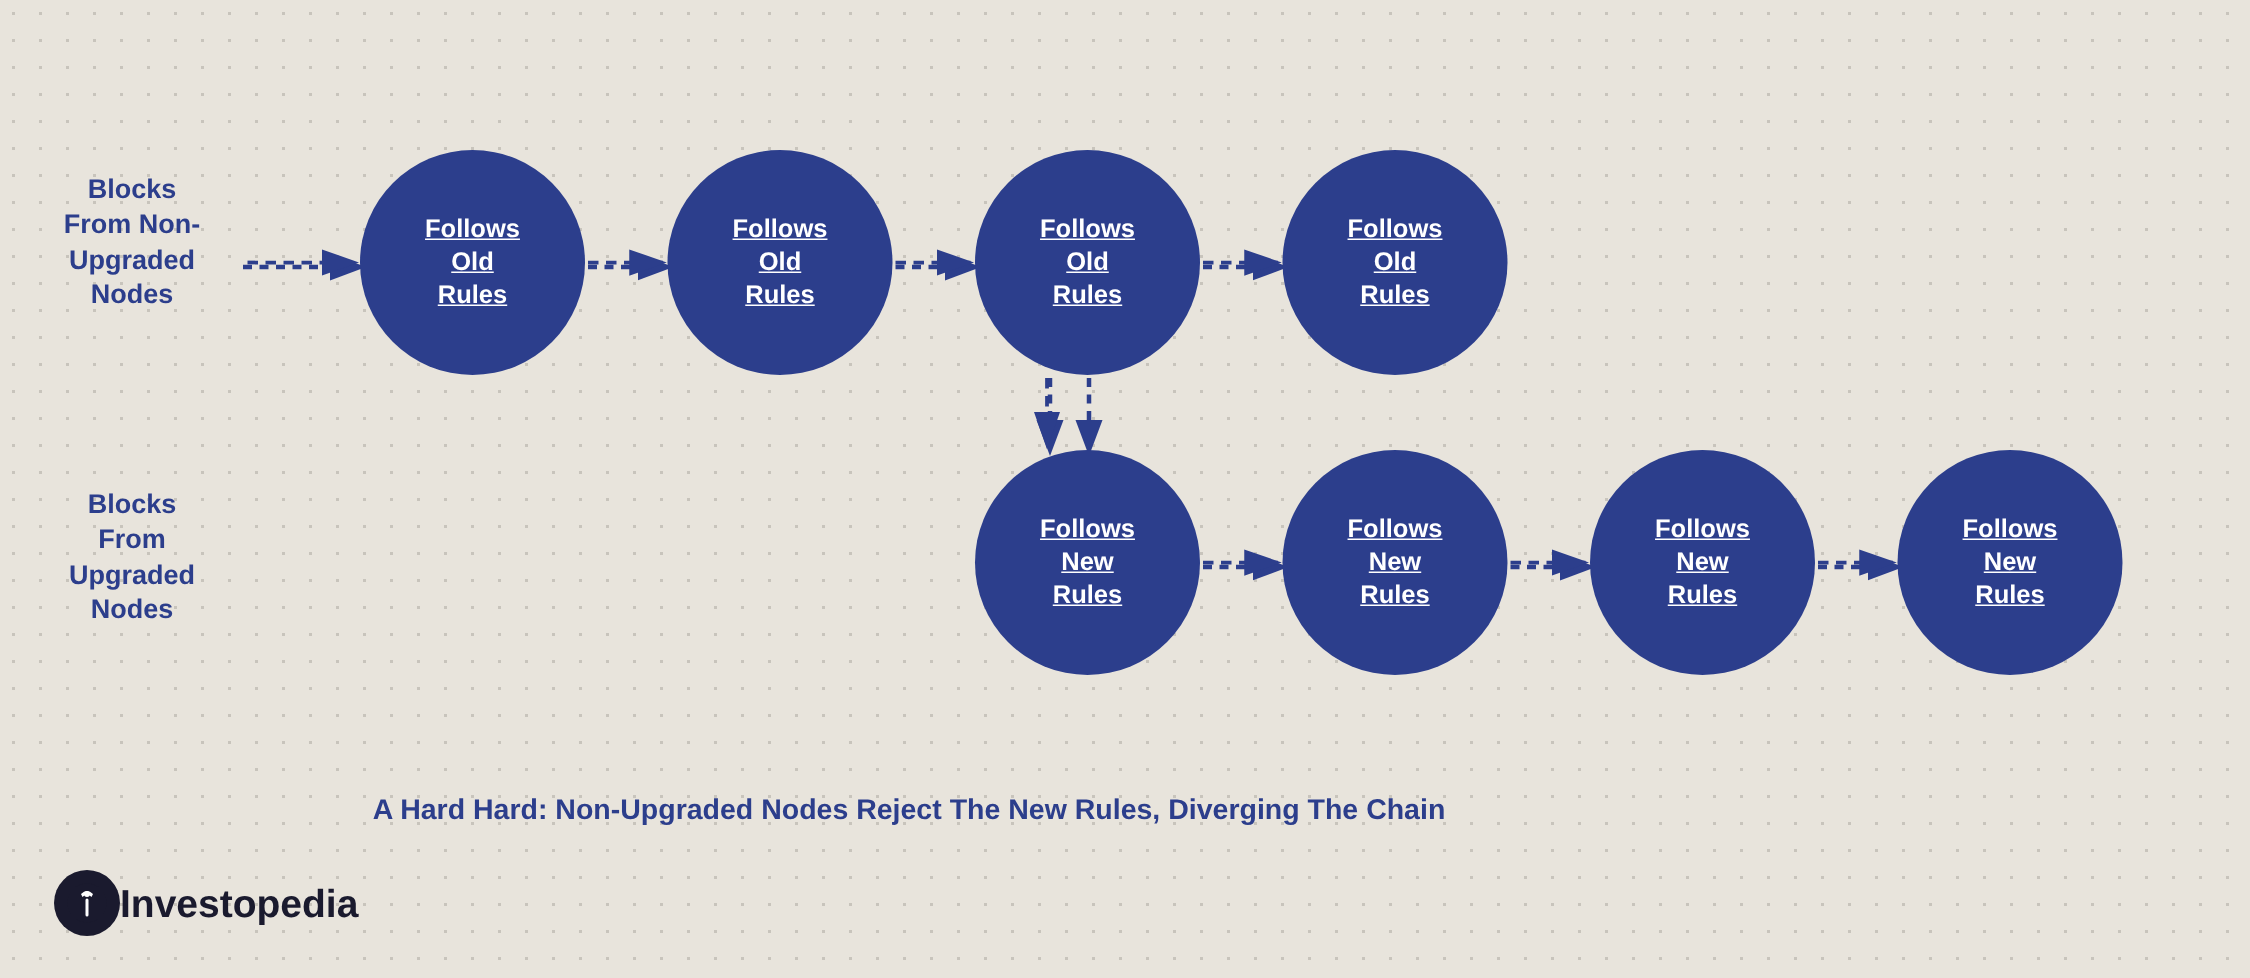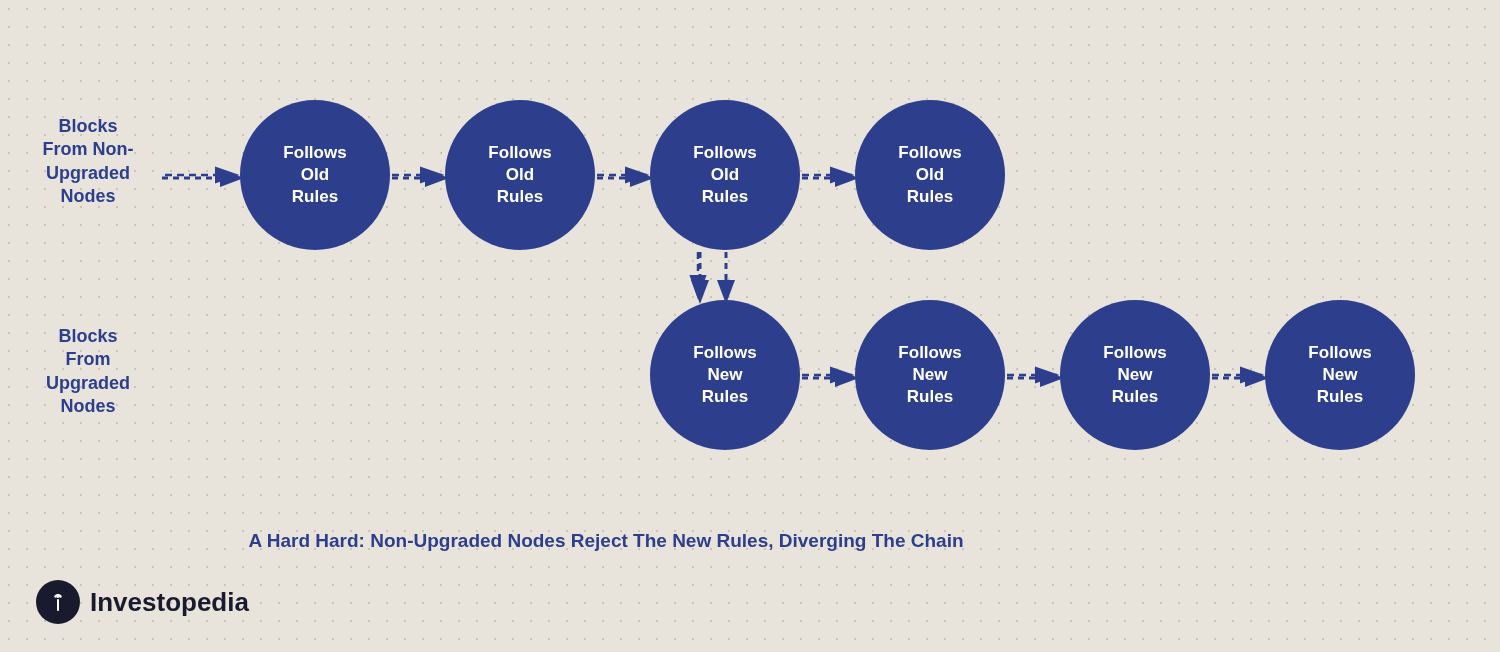--- a/index.html
+++ b/index.html
@@ -57,20 +57,21 @@
       background-color: #2c3e8c;
       display: flex;
       align-items: center;
       justify-content: center;
       text-align: center;
       color: white;
       font-size: 17px;
       font-weight: bold;
       line-height: 1.3;
       padding: 10px;
+      text-decoration: underline;
     }
 
     
     .circle-t1 { left: 240px; top: 100px; }
     .circle-t2 { left: 445px; top: 100px; }
     .circle-t3 { left: 650px; top: 100px; }
     .circle-t4 { left: 855px; top: 100px; }
 
     
     .circle-b1 { left: 650px; top: 300px; }
@@ -100,21 +101,20 @@
       font-weight: bold;
     }
 
     
     .logo-area {
       position: absolute;
       bottom: 28px;
       left: 36px;
       display: flex;
       align-items: center;
-      gap: 10px;
     }
 
     .logo-circle {
       width: 44px;
       height: 44px;
       border-radius: 50%;
       background-color: #1a1a2e;
       display: flex;
       align-items: center;
       justify-content: center;

